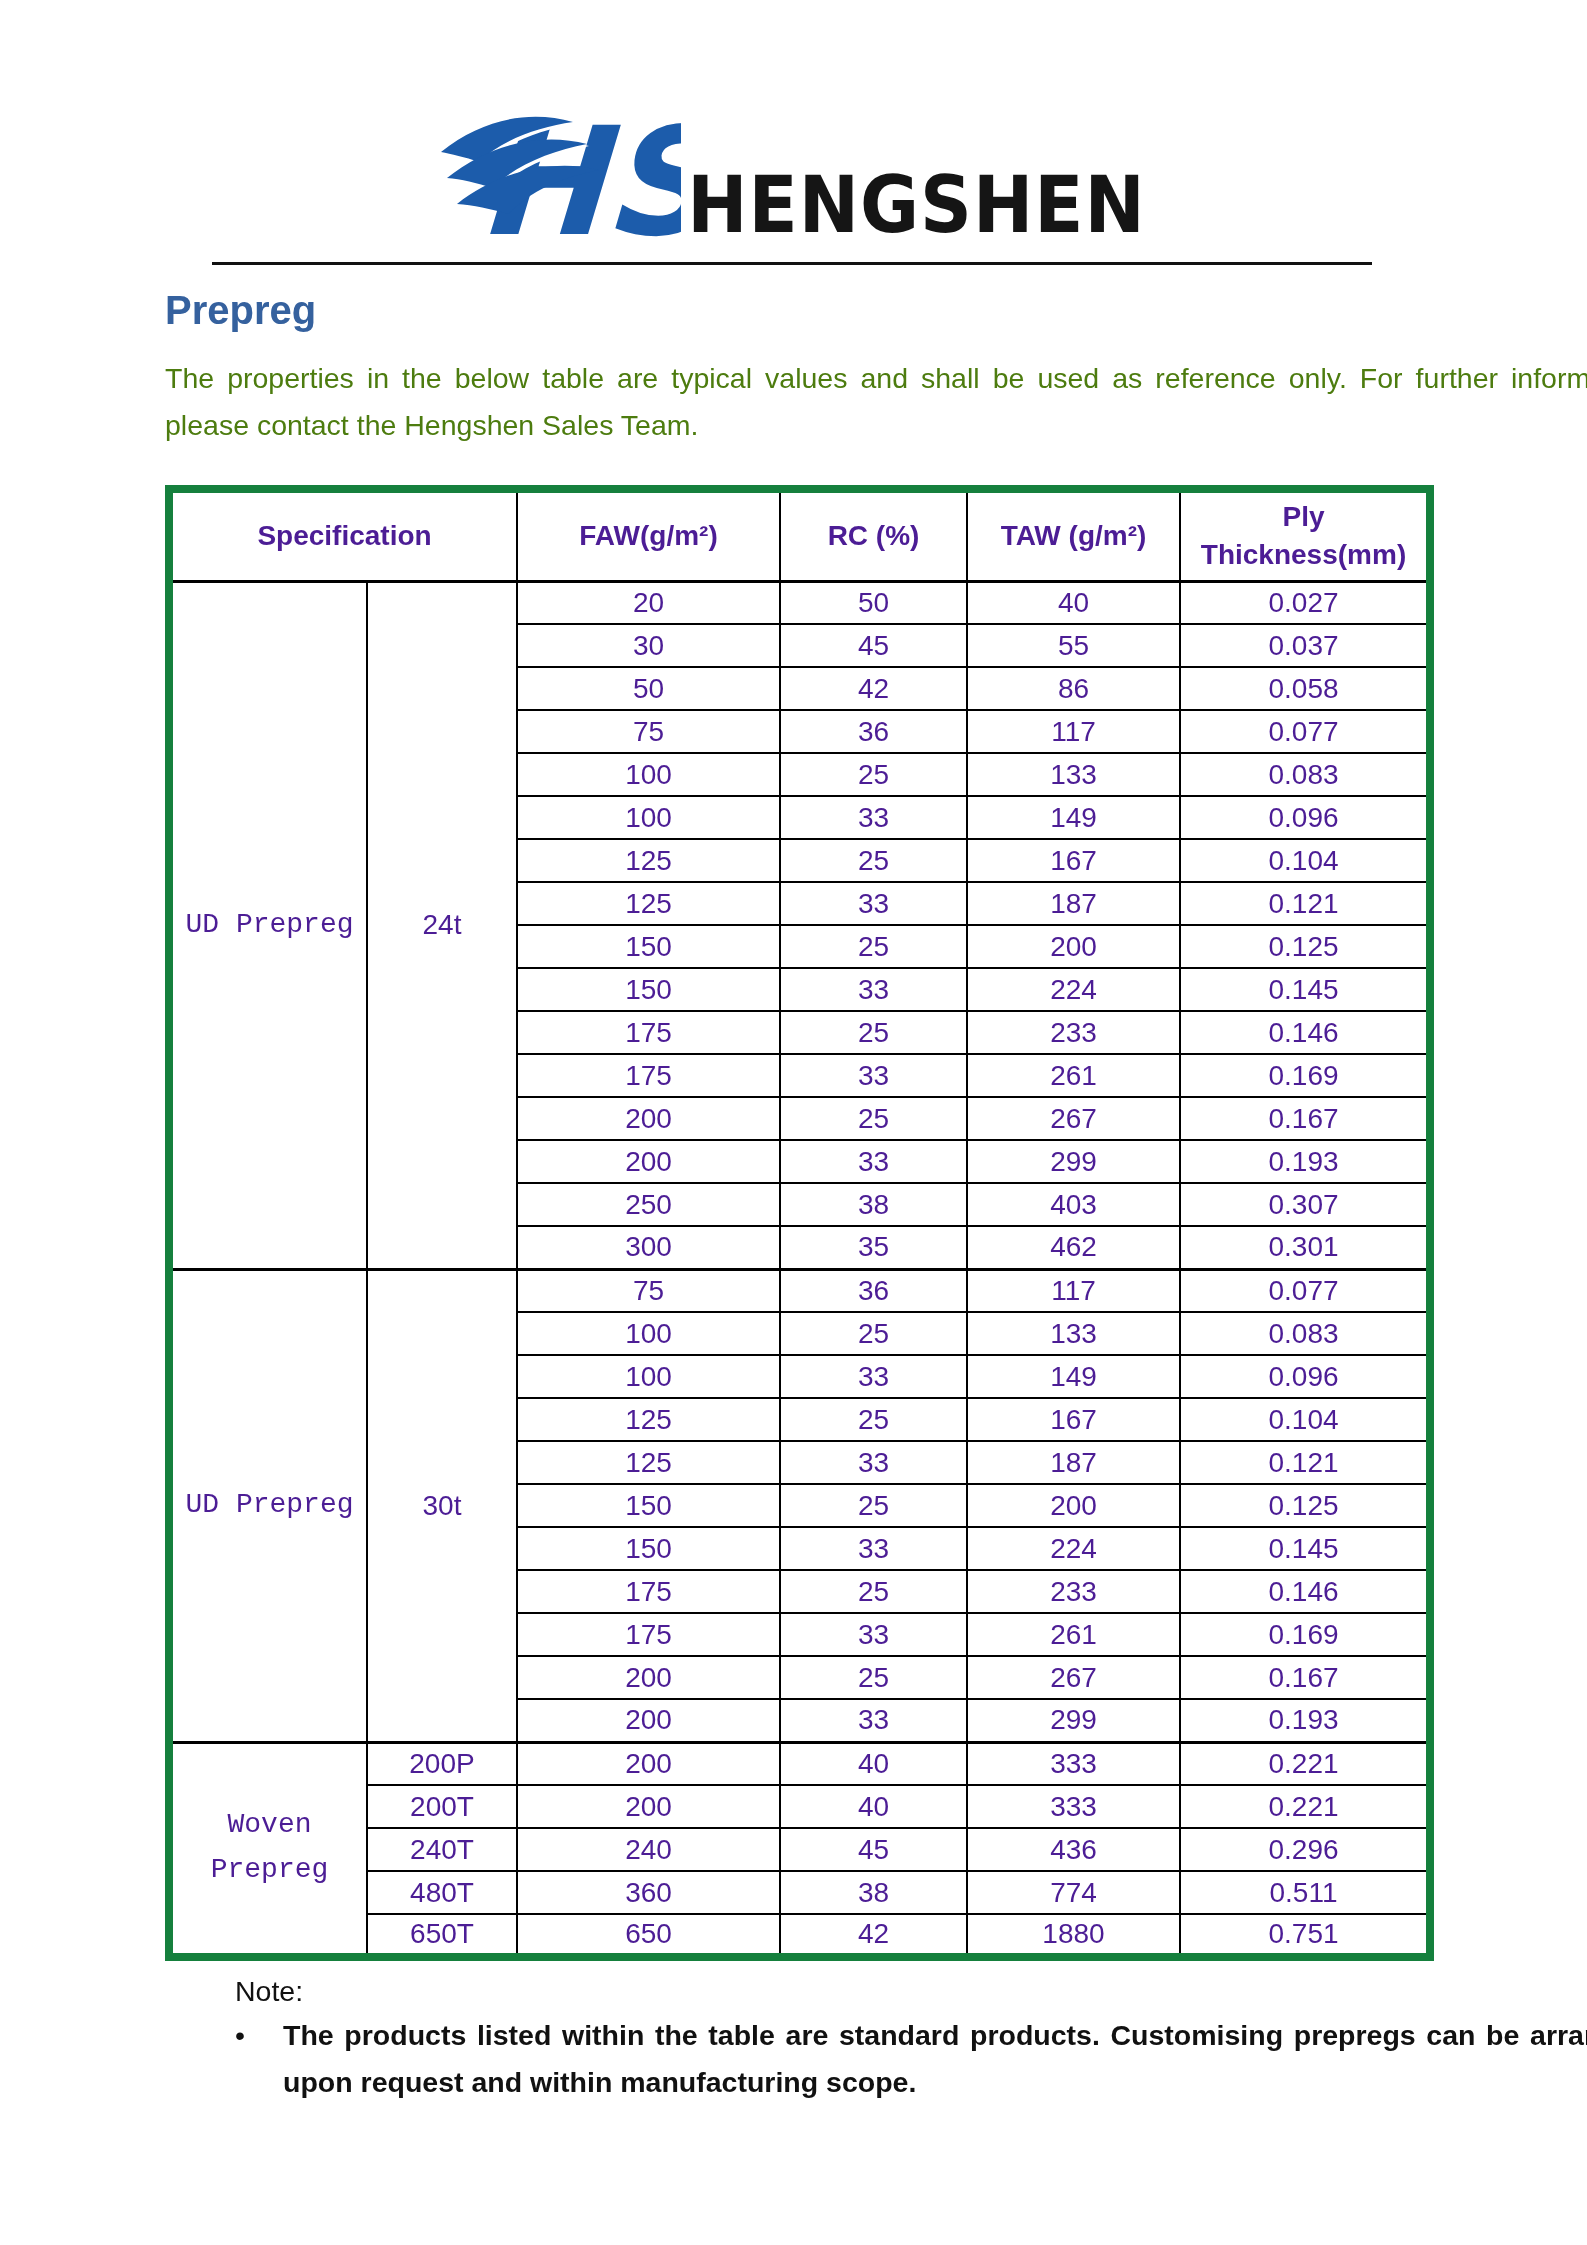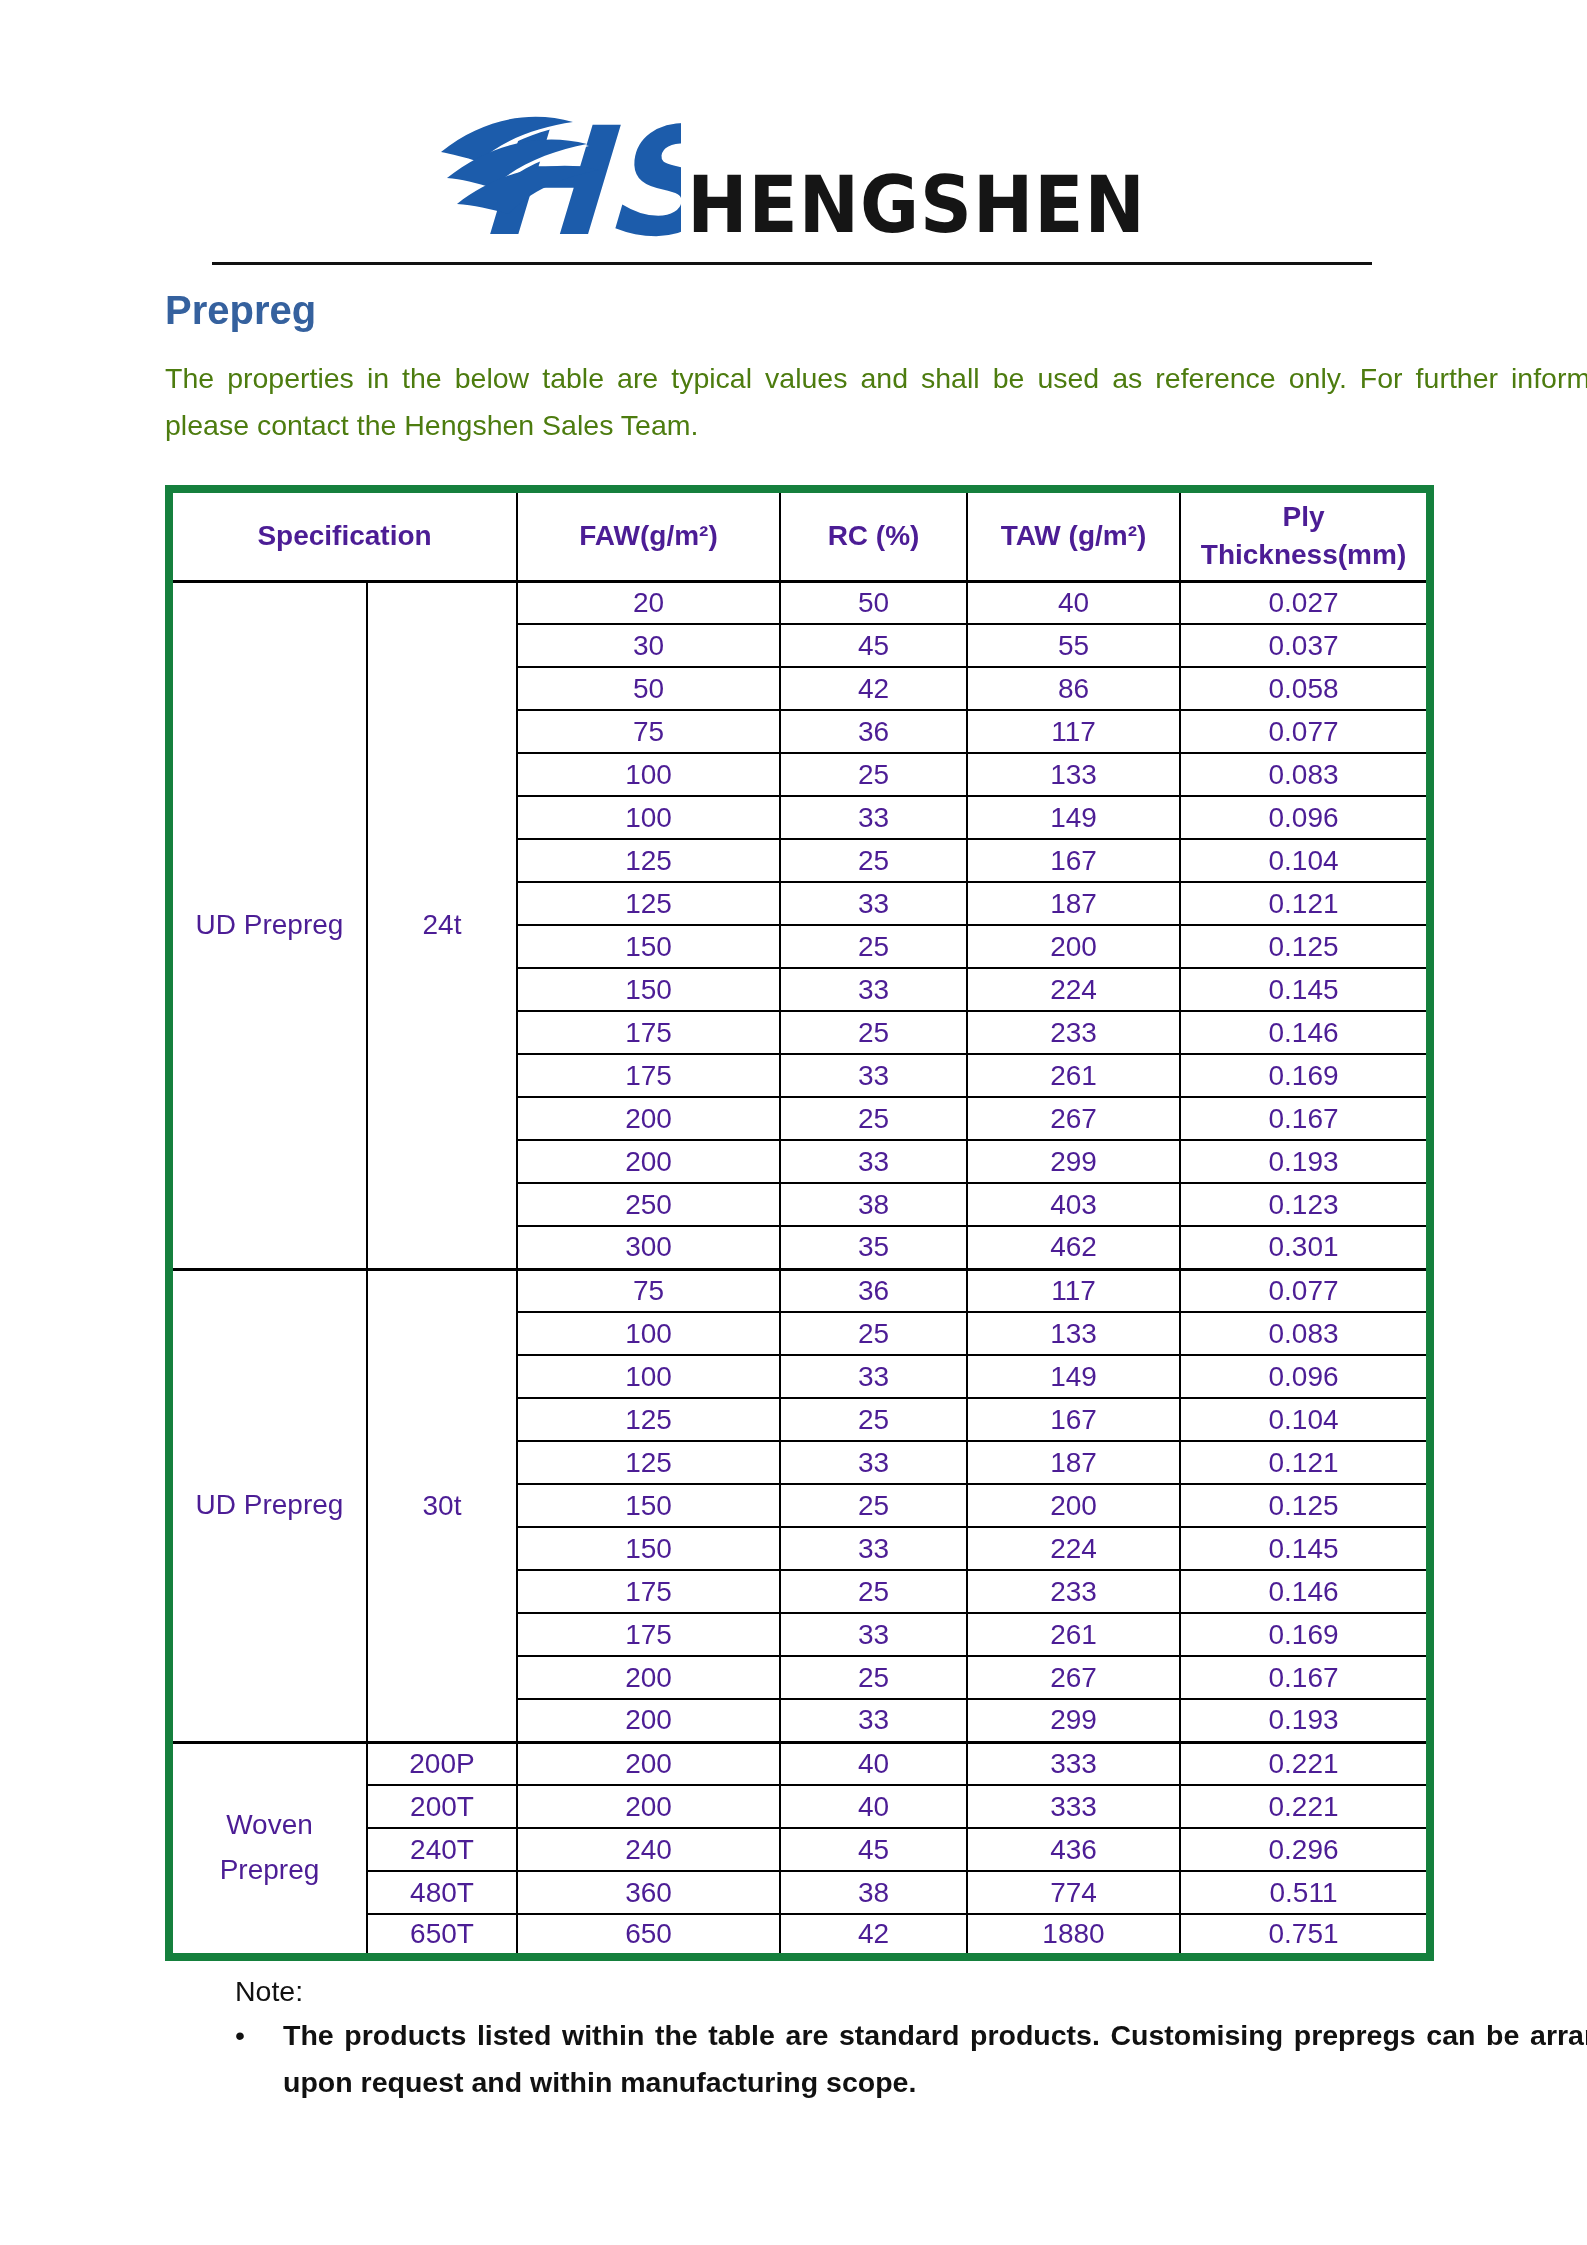--- a/index.html
+++ b/index.html
@@ -73,21 +73,21 @@
   }
   table.prepreg thead th {
     height: 92px;
     font-weight: bold;
     border-bottom-width: 3px;
     line-height: 1.35;
     padding: 0 18px;
   }
   table.prepreg tbody td { height: 43px; font-weight: normal; }
   table.prepreg tr.section-start td { border-top-width: 3px; }
-  table.prepreg td.cat-cell { line-height: 1.6; padding: 0 12px; }
+  table.prepreg td.cat-cell { line-height: 1.6; padding: 0 12px; font-family: Liberation Mono, monospace; }
 
   
   .note-block { margin-top: 14px; padding-left: 70px; }
   .note-label { font-size: 28.5px; color: #111; margin-bottom: 4px; }
   .note-item { display: flex; align-items: flex-start; }
   .note-bullet {
     width: 48px; flex: 0 0 48px;
     font-size: 28.5px; line-height: 47px; color: #111;
   }
   .note-text {
@@ -230,21 +230,21 @@
           <tr>
             <td>200</td>
             <td>33</td>
             <td>299</td>
             <td>0.193</td>
           </tr>
           <tr>
             <td>250</td>
             <td>38</td>
             <td>403</td>
-            <td>0.123</td>
+            <td>0.307</td>
           </tr>
           <tr>
             <td>300</td>
             <td>35</td>
             <td>462</td>
             <td>0.301</td>
           </tr>
           <tr class="section-start">
             <td rowspan="11" class="cat-cell">UD Prepreg</td>
             <td rowspan="11" class="grade-cell">30t</td>

